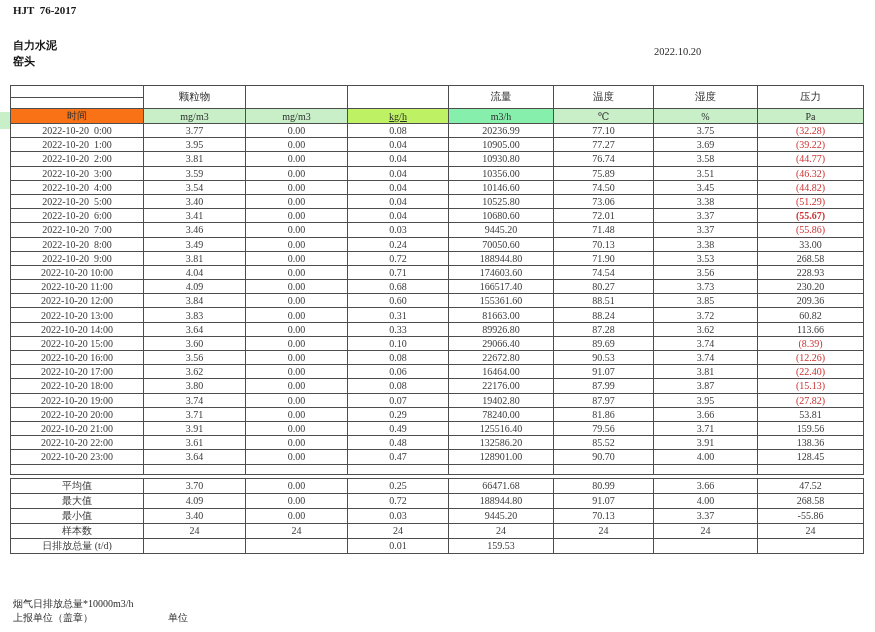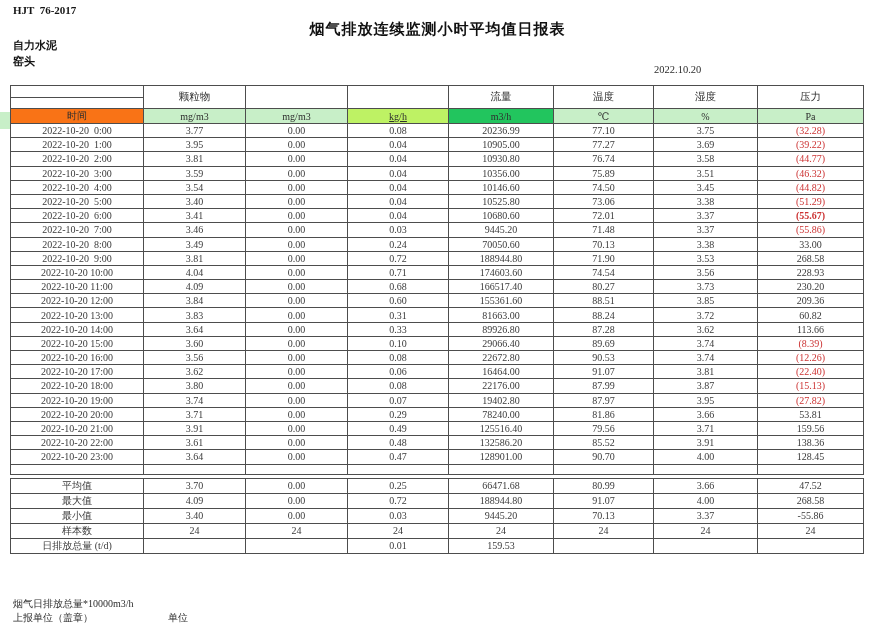--- a/index.html
+++ b/index.html
@@ -7,21 +7,21 @@
   body { width:875px; height:632px; overflow:hidden;
          font-family:"Liberation Serif","DejaVu Serif",serif; }
   .page { position:relative; width:875px; height:632px; background:#fff; color:#3a3a3a; }
 
   .doc-code { position:absolute; left:13px; top:4px; font-weight:bold; font-size:11px;
               color:#151515; white-space:pre; }
   .title { position:absolute; left:0; top:20px; width:100%; text-align:center;
            font-weight:bold; font-size:15px; color:#111; letter-spacing:1px; }
   .company { position:absolute; left:13px; top:38px; font-weight:bold; font-size:11px; color:#151515; }
   .station { position:absolute; left:13px; top:54px; font-weight:bold; font-size:11px; color:#151515; }
-  .date    { position:absolute; left:654px; top:64px; font-size:10.5px; color:#2c2c2c; }
+  .date    { position:absolute; left:654px; top:46px; font-size:10.5px; color:#2c2c2c; }
 
   .green-strip { position:absolute; left:0; top:112px; width:11px; height:17px; }
 
   table.report { position:absolute; left:10px; top:85px; width:853px;
                  border-collapse:collapse; table-layout:fixed; }
   td { border:1px solid #4d4d4d; text-align:center; vertical-align:middle;
        font-size:10px; padding:0; white-space:pre; overflow:hidden; color:#3a3a3a; }
   tr.hrow-a td { height:12px; }
   tr.hrow-b td { height:11px; }
   td.group-cell { font-size:10.5px; color:#2e2e2e; }
@@ -34,21 +34,20 @@
   .footnote1 { position:absolute; left:13px; top:597px; font-size:10px; color:#2c2c2c; }
   .footnote2 { position:absolute; left:13px; top:611px; font-size:10px; color:#2c2c2c; }
   .footnote3 { position:absolute; left:168px; top:611px; font-size:10px; color:#2c2c2c; }
 </style>
 </head>
 <body>
 
 <div class="page">
 
   <div class="doc-code">HJT  76-2017</div>
-  <div class="title">烟气排放连续监测小时平均值日报表</div>
   <div class="company">自力水泥</div>
   <div class="station">窑头</div>
   <div class="date">2022.10.20</div>
 
   <div class="green-strip" style="background: rgb(200, 239, 200);"></div>
 
   <table class="report">
     <colgroup>
       <col style="width:133px">
         <col style="width:102px">
@@ -71,21 +70,21 @@
         <td class="group-cell" rowspan="2">压力</td>
       </tr>
       <tr class="hrow-b">
         <td></td>
       </tr>
       <tr class="unit-row">
         <td style="background: #f97316;">时间</td>
         <td style="background: rgb(200, 239, 200);">mg/m3</td>
         <td style="background: rgb(200, 239, 200);">mg/m3</td>
         <td style="background: #bef264; text-decoration: underline;">kg/h</td>
-        <td style="background: #22c55e;">m3/h</td>
+        <td style="background: #86efac;">m3/h</td>
         <td style="background: rgb(200, 239, 200);">℃</td>
         <td style="background: rgb(200, 239, 200);">%</td>
         <td style="background: rgb(200, 239, 200);">Pa</td>
       </tr>
     </thead>
     <tbody id="data-body">
         <tr class="data-row">
           <td>2022-10-20  0:00</td>
           <td>3.77</td>
           <td>0.00</td>

